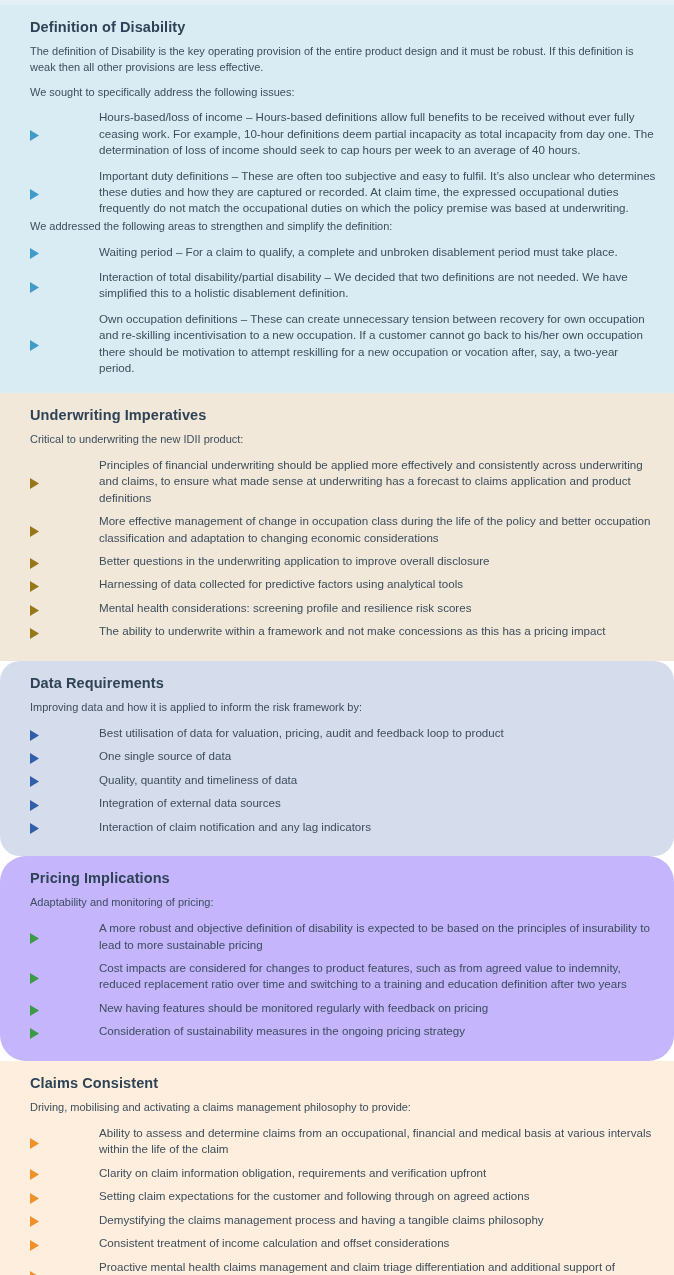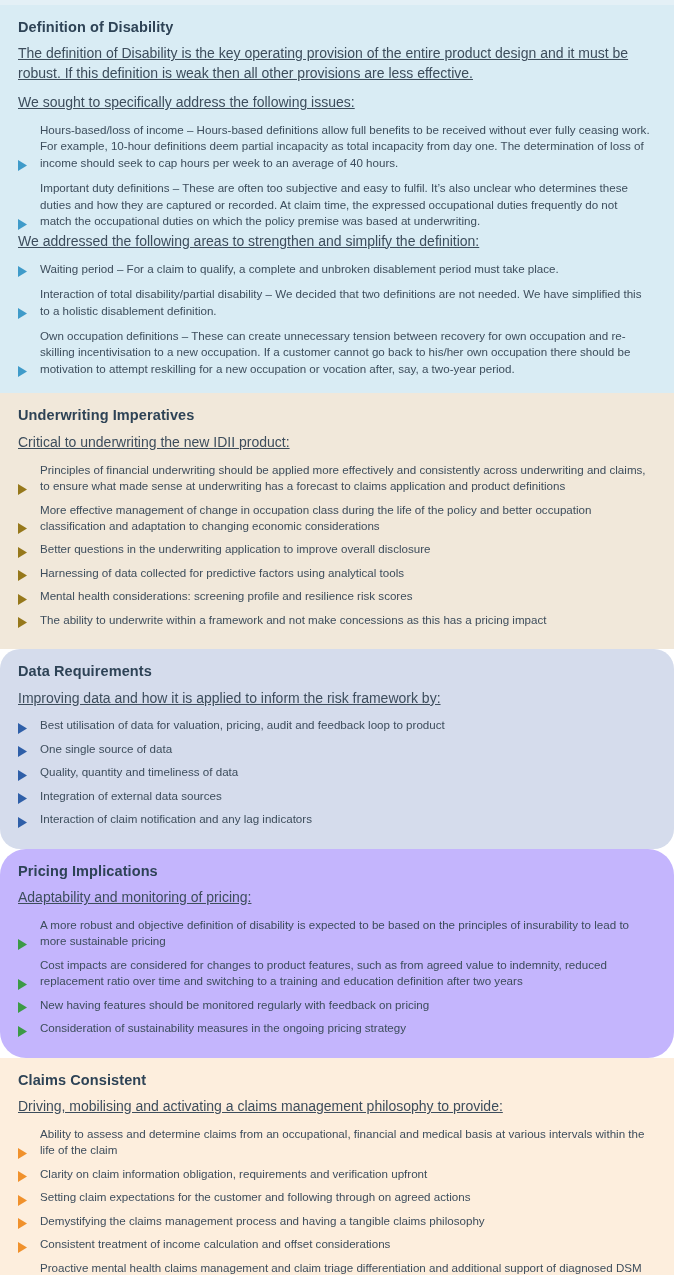--- a/index.html
+++ b/index.html
@@ -13,50 +13,50 @@
     font-family: "Liberation Sans", sans-serif;
     -webkit-font-smoothing: antialiased;
   }
   .page {
     width: 674px;
     min-height: 1275px;
     display: flex;
     flex-direction: column;
   }
   .section {
-    padding: 12px 18px 14px 18px;
+    padding: 12px 18px 14px 30px;
     position: relative;
   }
   .section + .section { margin-top: 0; }
 
   .sec-heading {
     font-size: 14.5px;
     font-weight: bold;
     color: #2e4356;
     letter-spacing: 0.1px;
     margin: 2px 0 8px 0;
     line-height: 1.2;
   }
   .sec-intro {
-    font-size: 14px;
+    font-size: 11px;
     color: #3d4d5c;
     line-height: 1.42;
     margin: 0 0 9px 0;
     max-width: 620px;
-    text-decoration: underline;
   }
   .bullets {
     list-style: none;
     margin: 0;
     padding: 0;
   }
   .bullet {
     display: flex;
-    align-items: flex-end;
+    align-items: center;
     margin-bottom: 9px;
+    gap: 47px;
   }
   .bullet:last-child { margin-bottom: 2px; }
   .bullet-arrow {
     flex: 0 0 auto;
     width: 10px;
     margin-right: 12px;
     margin-top: 4px;
     line-height: 0;
   }
   .bullet-arrow svg { display: block; }

